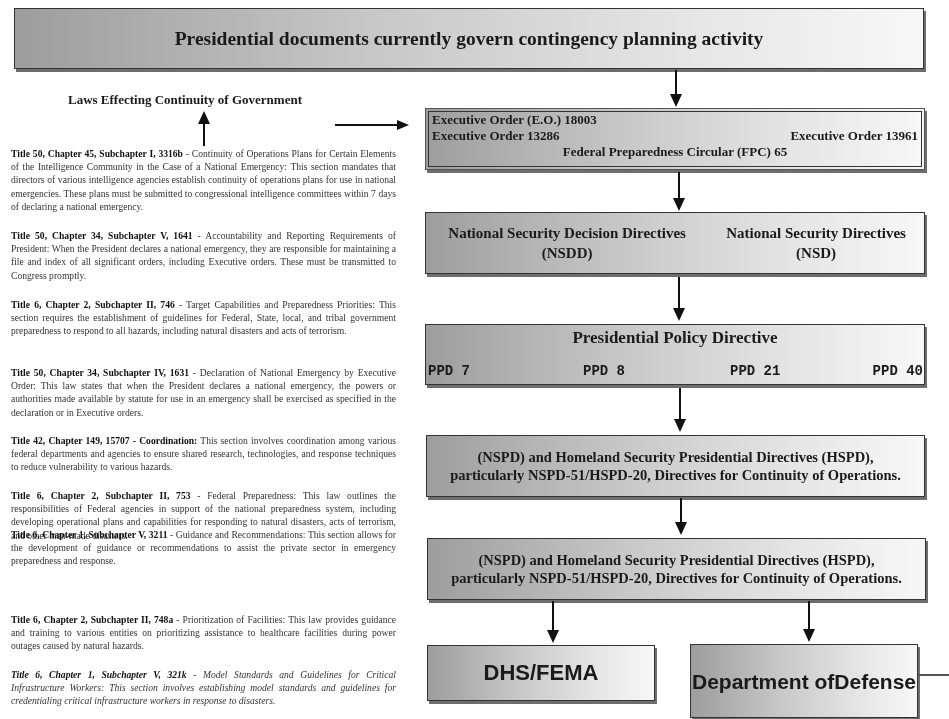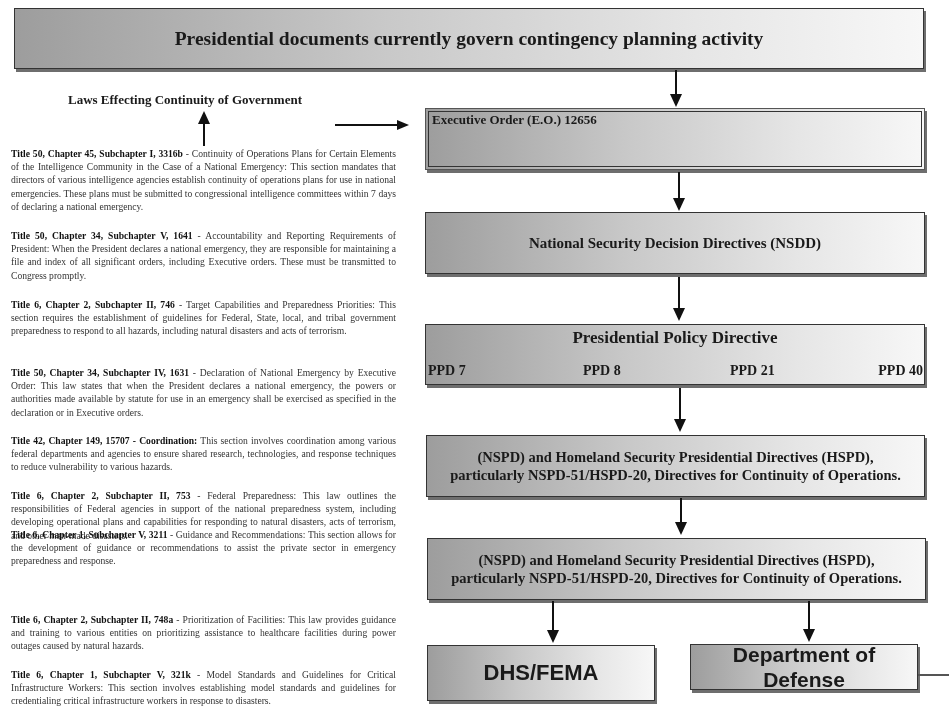--- a/index.html
+++ b/index.html
@@ -42,39 +42,39 @@
       border: 1px solid #555; padding: 2px;
     }
     #box-eo .inner {
       width: 100%; height: 100%; border: 1.5px solid #333; box-sizing: border-box;
       position: relative; font-weight: bold; font-size: 13px; line-height: 16px;
     }
     .eo-row { display: flex; justify-content: space-between; padding: 0 3px; }
     .eo-center { text-align: center; }
 
     .box-center {
-      display: flex; flex-direction: column; align-items: center; justify-content: center;
+      display: flex; flex-direction: row; align-items: center; justify-content: center;
       text-align: center; font-weight: bold;
     }
 
     #box-nsdd { left: 425px; top: 212px; width: 500px; height: 62px; font-size: 15px; line-height: 20px; }
     #box-ppd { left: 425px; top: 324px; width: 500px; height: 61px; }
     #box-ppd .ppd-title { position: absolute; left: 0; right: 0; top: 3px; text-align: center; font-weight: bold; font-size: 17px; }
     #box-ppd .ppd-row { position: absolute; left: 0; right: 0; top: 38px; font-weight: bold; font-size: 14px; }
-    #box-ppd .ppd-row span { position: absolute; }
+    #box-ppd .ppd-row span { position: absolute; font-family: Liberation Mono, monospace; }
 
     #box-hspd1 { left: 426px; top: 435px; width: 499px; height: 62px; font-size: 14.5px; line-height: 18px; padding: 0 20px; }
     #box-hspd2 { left: 427px; top: 538px; width: 499px; height: 62px; font-size: 14.5px; line-height: 18px; padding: 0 20px; }
 
     #box-dhs {
       left: 427px; top: 645px; width: 228px; height: 56px;
       font-family: "Liberation Sans", "DejaVu Sans", sans-serif; font-size: 22px;
     }
     #box-dod {
-      left: 690px; top: 644px; width: 228px; height: 46px;
+      left: 690px; top: 644px; width: 228px; height: 74px;
       font-family: "Liberation Sans", "DejaVu Sans", sans-serif; font-size: 21px; line-height: 25px;
     }
 
     
     .vline { position: absolute; width: 1.5px; background: #111; }
     .hline { position: absolute; height: 1.5px; background: #111; }
     .arrow-down {
       position: absolute; width: 0; height: 0;
       border-left: 6px solid transparent; border-right: 6px solid transparent;
       border-top: 13px solid #111;
@@ -100,32 +100,38 @@
 <div id="laws-heading" class="abs">Laws Effecting Continuity of Government</div>
 
 <div class="abs law" style="top:147px;"><b>Title 50, Chapter 45, Subchapter I, 3316b</b><span> - Continuity of Operations Plans for Certain Elements of the Intelligence Community in the Case of a National Emergency: This section mandates that directors of various intelligence agencies establish continuity of operations plans for use in national emergencies. These plans must be submitted to congressional intelligence committees within 7 days of declaring a national emergency.</span></div>
 <div class="abs law" style="top:229px;"><b>Title 50, Chapter 34, Subchapter V, 1641</b><span> - Accountability and Reporting Requirements of President: When the President declares a national emergency, they are responsible for maintaining a file and index of all significant orders, including Executive orders. These must be transmitted to Congress promptly.</span></div>
 <div class="abs law" style="top:298px;"><b>Title 6, Chapter 2, Subchapter II, 746</b><span> - Target Capabilities and Preparedness Priorities: This section requires the establishment of guidelines for Federal, State, local, and tribal government preparedness to respond to all hazards, including natural disasters and acts of terrorism.</span></div>
 <div class="abs law" style="top:366px;"><b>Title 50, Chapter 34, Subchapter IV, 1631</b><span> - Declaration of National Emergency by Executive Order: This law states that when the President declares a national emergency, the powers or authorities made available by statute for use in an emergency shall be exercised as specified in the declaration or in Executive orders.</span></div>
 <div class="abs law" style="top:434px;"><b>Title 42, Chapter 149, 15707 - Coordination:</b><span> This section involves coordination among various federal departments and agencies to ensure shared research, technologies, and response techniques to reduce vulnerability to various hazards.</span></div>
 <div class="abs law" style="top:489px;"><b>Title 6, Chapter 2, Subchapter II, 753</b><span> - Federal Preparedness: This law outlines the responsibilities of Federal agencies in support of the national preparedness system, including developing operational plans and capabilities for responding to natural disasters, acts of terrorism, and other man-made disasters.</span></div>
 <div class="abs law" style="top:528px;"><b>Title 6, Chapter 1, Subchapter V, 3211</b><span> - Guidance and Recommendations: This section allows for the development of guidance or recommendations to assist the private sector in emergency preparedness and response.</span></div>
 <div class="abs law" style="top:613px;"><b>Title 6, Chapter 2, Subchapter II, 748a</b><span> - Prioritization of Facilities: This law provides guidance and training to various entities on prioritizing assistance to healthcare facilities during power outages caused by natural hazards.</span></div>
-<div class="abs law" style="top:668px;"><b>Title 6, Chapter 1, Subchapter V, 321k</b><span> - Model Standards and Guidelines for Critical Infrastructure Workers: This section involves establishing model standards and guidelines for credentialing critical infrastructure workers in response to disasters.</span></div>
+<div class="abs law" style="top:668px;font-style:italic;"><b>Title 6, Chapter 1, Subchapter V, 321k</b><span> - Model Standards and Guidelines for Critical Infrastructure Workers: This section involves establishing model standards and guidelines for credentialing critical infrastructure workers in response to disasters.</span></div>
 
 <div id="box-eo" class="abs grad shadow">
   <div class="inner">
     <div class="eo-row">
-      <span>Executive Order (E.O.) 12656</span>
+      <span>Executive Order (E.O.) 18003</span>
     </div>
+    <div class="eo-row">
+      <span>Executive Order 13286</span>
+      <span>Executive Order 13961</span>
+    </div>
+    <div class="eo-center">Federal Preparedness Circular (FPC) 65</div>
   </div>
 </div>
 
 <div id="box-nsdd" class="abs grad shadow box-center">
   <div>National Security Decision Directives (NSDD)</div>
+  <div>National Security Directives (NSD)</div>
 </div>
 
 <div id="box-ppd" class="abs grad shadow">
   <div class="ppd-title">Presidential Policy Directive</div>
   <div class="ppd-row">
     <span style="left:2px;">PPD 7</span>
     <span style="left:157px;">PPD 8</span>
     <span style="left:280px;margin-left:24px;">PPD 21</span>
     <span style="right:1px;">PPD 40</span>
   </div>

